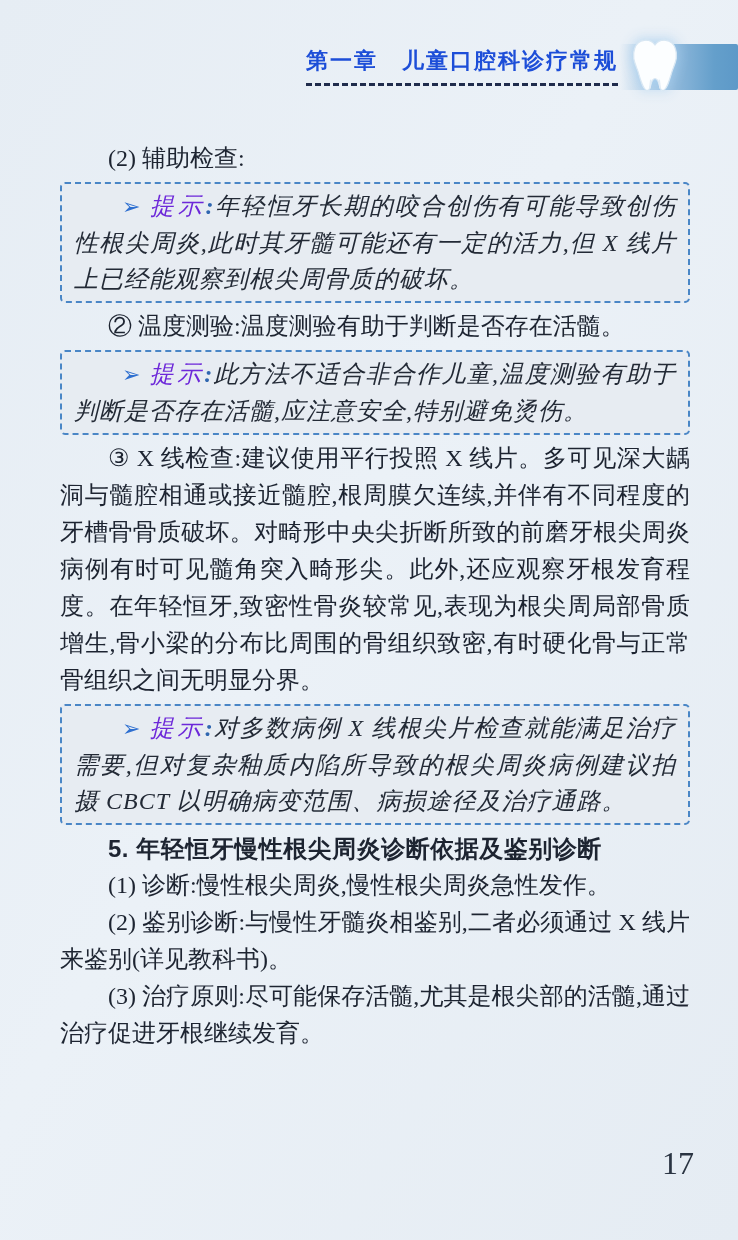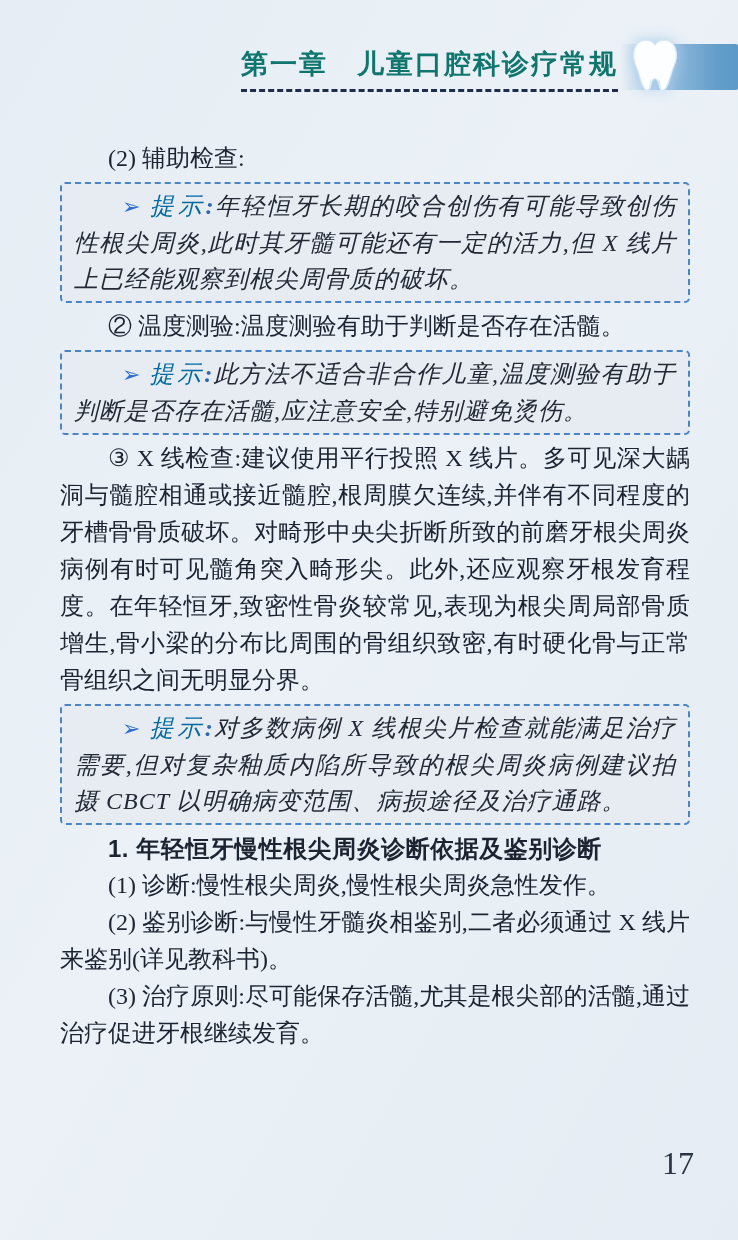--- a/index.html
+++ b/index.html
@@ -23,24 +23,24 @@
       rgba(150,190,224,0) 0%,
       rgba(150,190,224,0.55) 22%,
       #8db7da 48%,
       #649fcb 80%,
       #5d99c8 100%);
     border-radius: 2px;
   }
   .header-title {
     position: absolute;
     top: 46px; right: 120px;
-    font-size: 27px;
+    font-size: 22px;
     font-weight: bold;
     letter-spacing: 2px;
-    color: #0f766e;
+    color: #1d4ed8;
     padding-bottom: 7px;
     border-bottom: 3px dashed #202c4c;
     white-space: nowrap;
   }
   .tooth-wrap {
     position: absolute;
     top: 36px; right: 56px;
     width: 54px; height: 60px;
     filter: drop-shadow(0 0 7px rgba(165, 205, 238, 0.95));
   }
@@ -75,21 +75,21 @@
     font-style: italic;
     color: #232a36;
     letter-spacing: 1px;
   }
   .tip-arrow {
     font-style: normal;
     color: #2e6fd0;
     margin-right: 8px;
     font-size: 22px;
   }
-  .tip-label { color: #0369a1; letter-spacing: 3px; font-style: italic; }
+  .tip-label { color: #6d28d9; letter-spacing: 3px; font-style: italic; }
   .tip-colon { color: #2f66b0; font-weight: bold; }
 
   
   .page-number {
     position: absolute;
     right: 44px; bottom: 58px;
     font-size: 32px;
     color: #2a3442;
   }
 </style>
@@ -121,21 +121,21 @@
   <div class="tip">
     <p class="tip-text"><span class="tip-arrow">➢</span><span class="tip-label">提示</span><span class="tip-colon">:</span><span>此方法不适合非合作儿童,温度测验有助于判断是否存在活髓,应注意安全,特别避免烫伤。</span></p>
   </div>
 
   <p class="para">③ X 线检查:建议使用平行投照 X 线片。多可见深大龋洞与髓腔相通或接近髓腔,根周膜欠连续,并伴有不同程度的牙槽骨骨质破坏。对畸形中央尖折断所致的前磨牙根尖周炎病例有时可见髓角突入畸形尖。此外,还应观察牙根发育程度。在年轻恒牙,致密性骨炎较常见,表现为根尖周局部骨质增生,骨小梁的分布比周围的骨组织致密,有时硬化骨与正常骨组织之间无明显分界。</p>
 
   <div class="tip">
     <p class="tip-text"><span class="tip-arrow">➢</span><span class="tip-label">提示</span><span class="tip-colon">:</span><span>对多数病例 X 线根尖片检查就能满足治疗需要,但对复杂釉质内陷所导致的根尖周炎病例建议拍摄 CBCT 以明确病变范围、病损途径及治疗通路。</span></p>
   </div>
 
-  <p class="heading">1. 年轻恒牙慢性根尖周炎诊断依据及鉴别诊断</p>
+  <p class="heading">5. 年轻恒牙慢性根尖周炎诊断依据及鉴别诊断</p>
 
   <p class="para">(1) 诊断:慢性根尖周炎,慢性根尖周炎急性发作。</p>
 
   <p class="para">(2) 鉴别诊断:与慢性牙髓炎相鉴别,二者必须通过 X 线片来鉴别(详见教科书)。</p>
 
 
   <p class="para">(3) 治疗原则:尽可能保存活髓,尤其是根尖部的活髓,通过治疗促进牙根继续发育。</p>
 
 </div>
 

